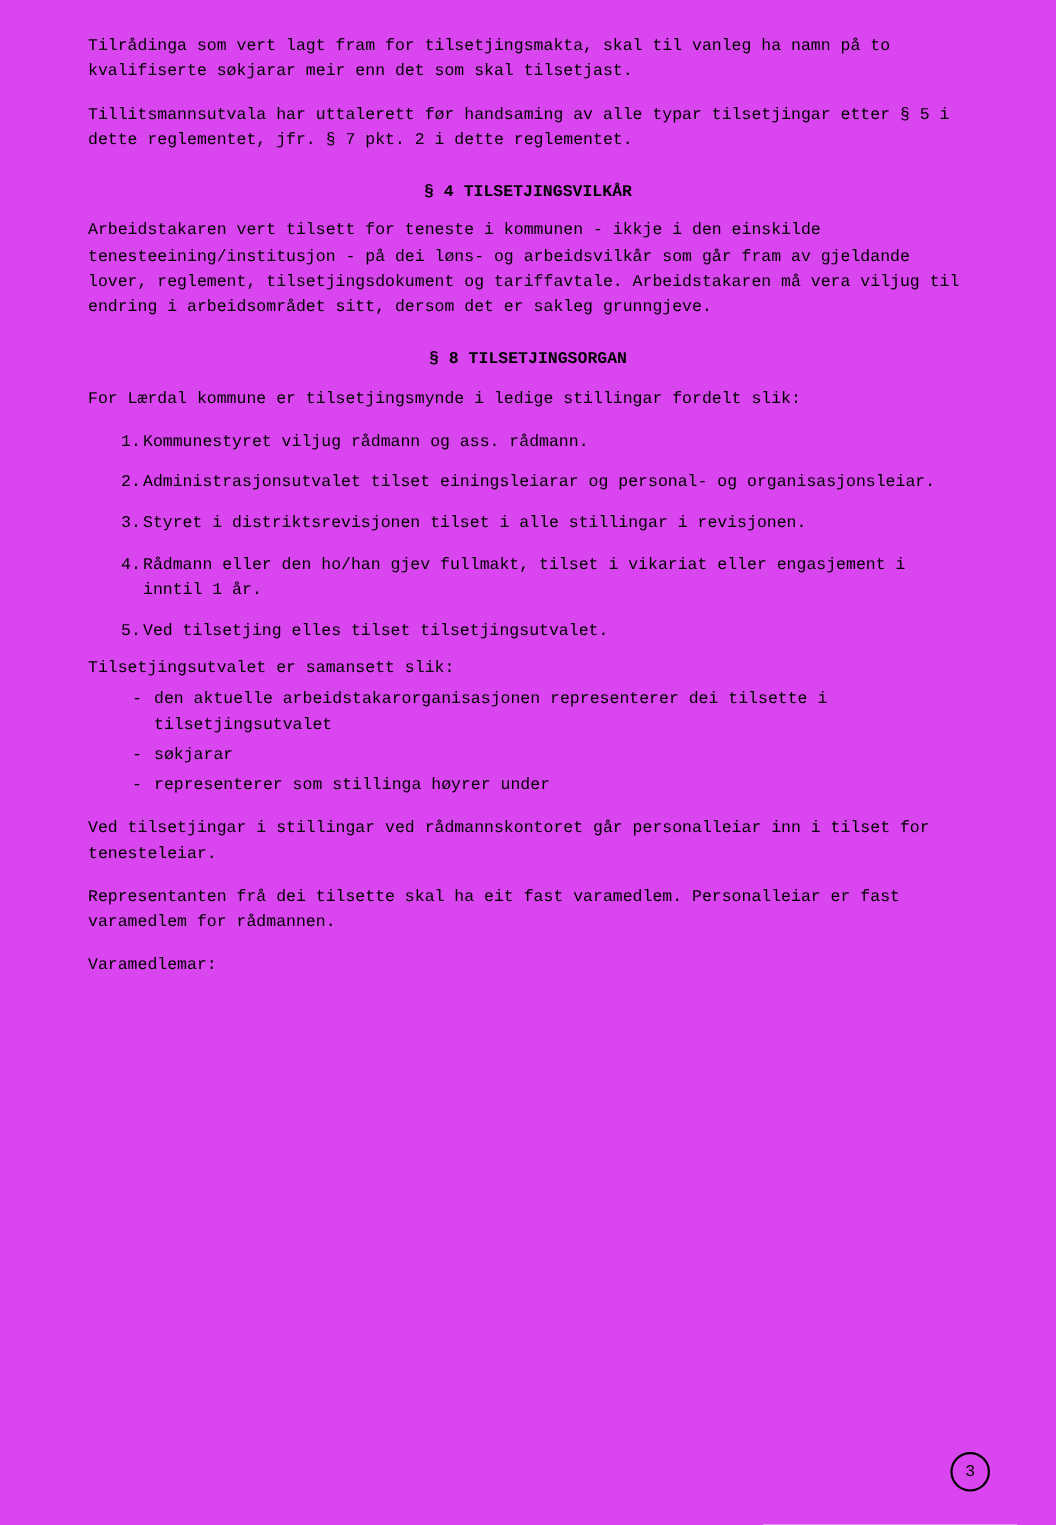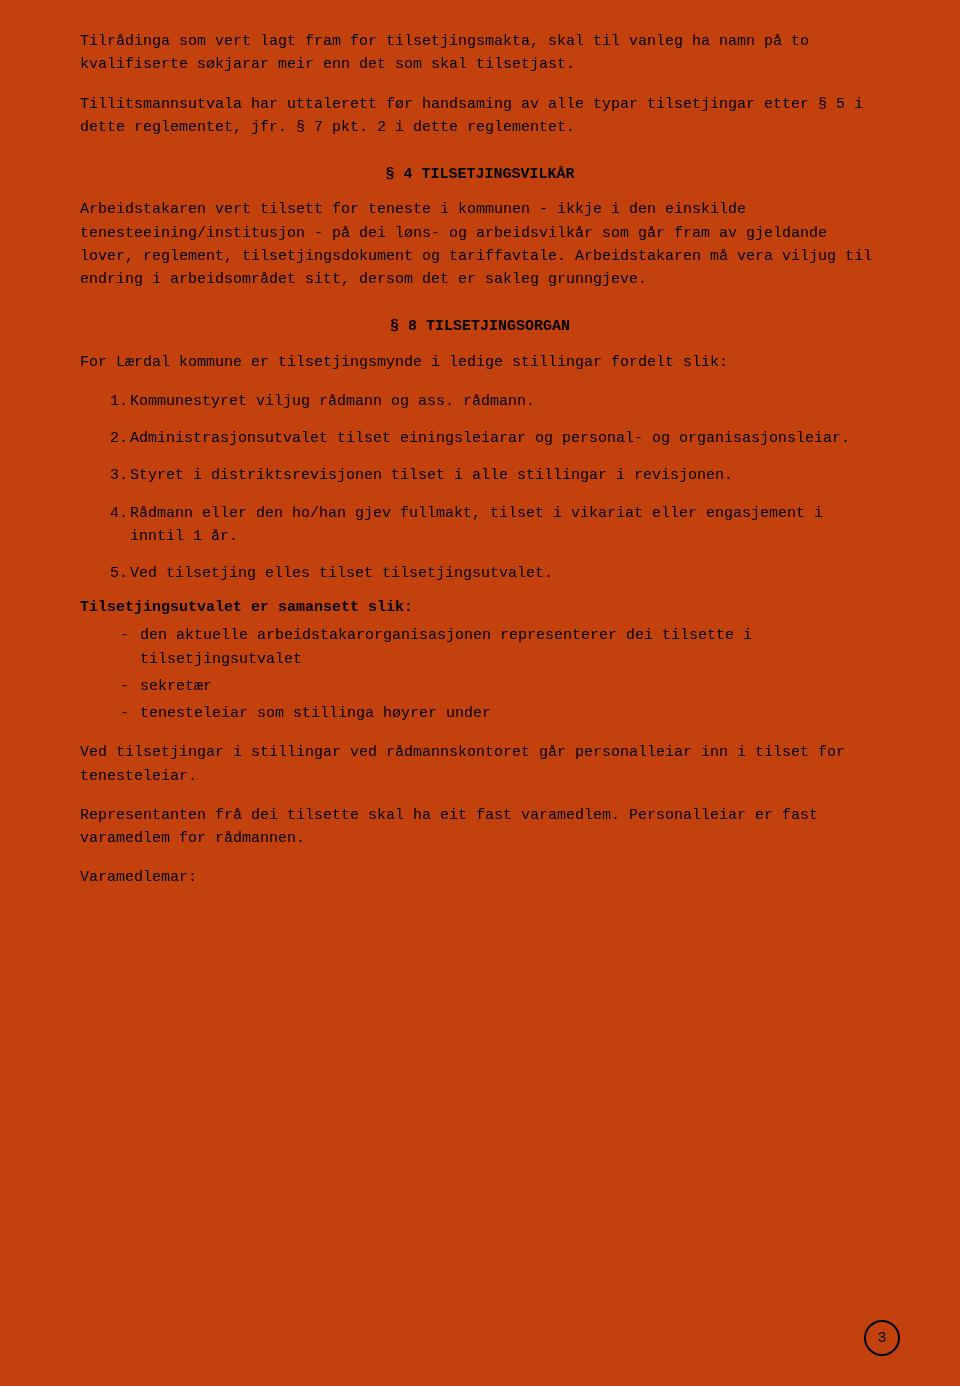--- a/index.html
+++ b/index.html
@@ -12,37 +12,37 @@
       font-family: 'Courier New', Courier, monospace;
       font-size: 15px;
       color: #000000;
       width: 960px;
       min-height: 1386px;
       position: relative;
     }
     .page {
       width: 960px;
       min-height: 1386px;
-      background: #c2410c;
+      background: #d946ef;
       padding: 30px 80px 60px 80px;
       position: relative;
     }
     .paragraph {
       margin-bottom: 16px;
       line-height: 1.55;
     }
     .section-heading {
       font-weight: bold;
       margin-top: 24px;
       margin-bottom: 12px;
       line-height: 1.55;
       text-align: center;
     }
     .bold-line {
-      font-weight: bold;
+      font-weight: normal;
       margin-bottom: 8px;
     }
     .list-item {
       display: flex;
       margin-bottom: 14px;
       line-height: 1.55;
     }
     .list-number {
       min-width: 50px;
       padding-left: 30px;
@@ -119,25 +119,25 @@
 
   <p class="bold-line">Tilsetjingsutvalet er samansett slik:</p>
 
   <div class="bullet-list">
     <div class="bullet-item">
       <span class="bullet-dash">-</span>
       <span>den aktuelle arbeidstakarorganisasjonen representerer dei tilsette i tilsetjingsutvalet</span>
     </div>
     <div class="bullet-item">
       <span class="bullet-dash">-</span>
-      <span>sekretær</span>
+      <span>søkjarar</span>
     </div>
     <div class="bullet-item">
       <span class="bullet-dash">-</span>
-      <span>tenesteleiar som stillinga høyrer under</span>
+      <span>representerer som stillinga høyrer under</span>
     </div>
   </div>
 
 
   <p class="paragraph">Ved tilsetjingar i stillingar ved rådmannskontoret går personalleiar inn i tilset for tenesteleiar.</p>
 
   <p class="paragraph">Representanten frå dei tilsette skal ha eit fast varamedlem. Personalleiar er fast varamedlem for rådmannen.</p>
 
   <p class="paragraph">Varamedlemar:</p>
 

